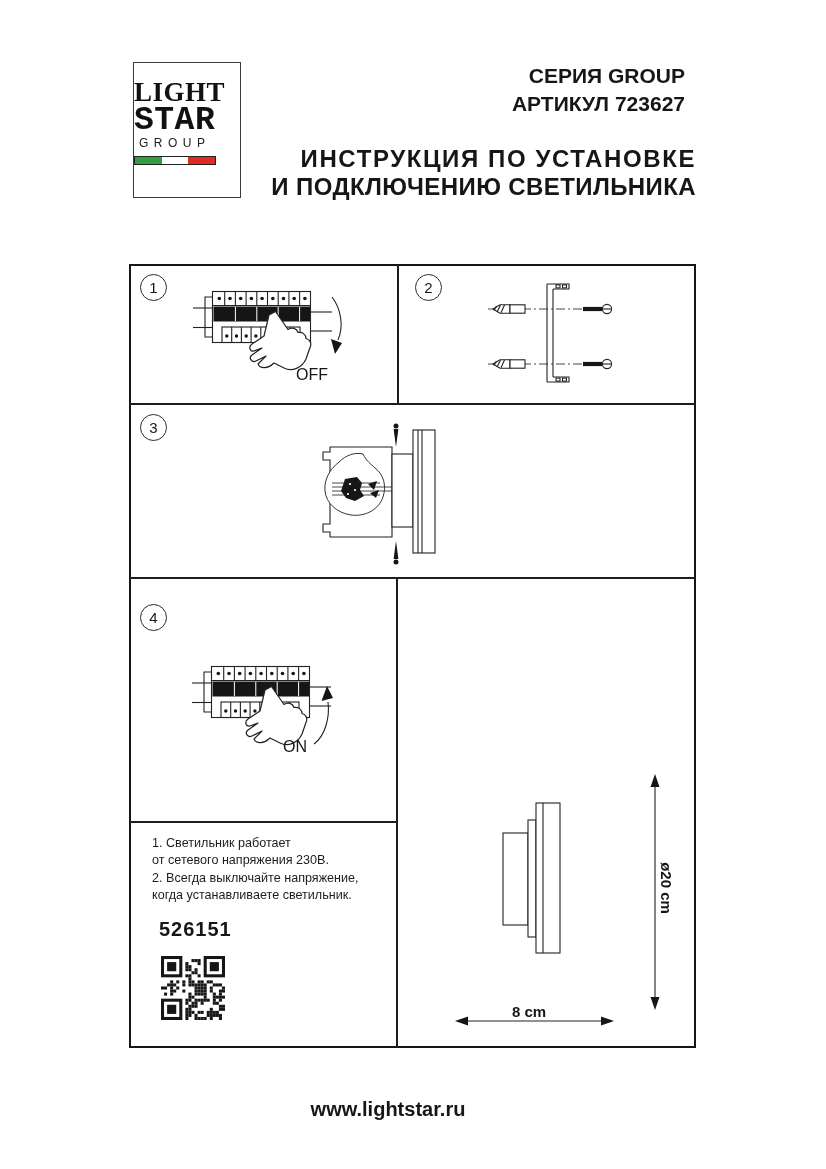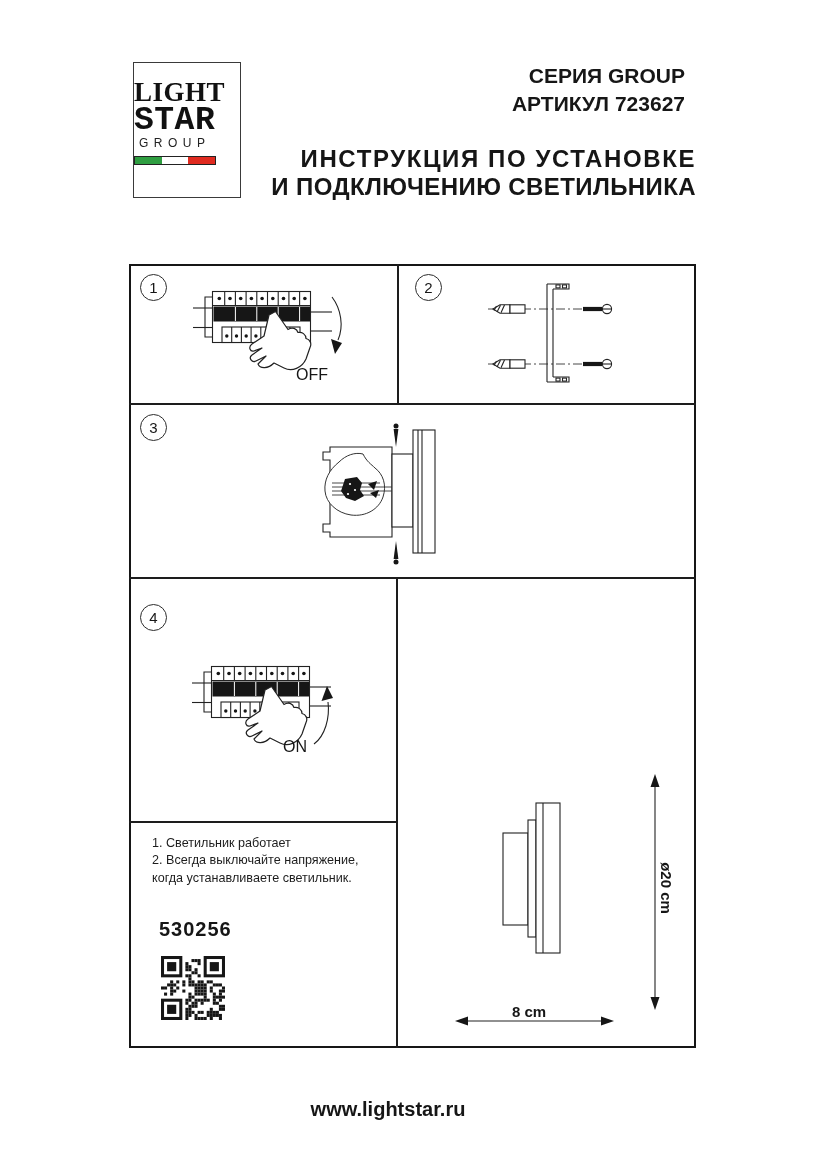--- a/index.html
+++ b/index.html
@@ -315,24 +315,25 @@
   </g>
   <g>
     <path class="ln" d="M185,166 C196,158 201,140 199,124" stroke-width="1.4"></path>
     <polygon class="blk" points="198,108 192.5,123 204,120"></polygon>
   </g>
 </svg>
 <span class="abs fig-label" style="left:283px;top:738px;">ON</span>
 
 <div class="abs notes">
   <div>1. Светильник работает</div>
+  <div>от сетевого напряжения 230В.</div>
   <div>2. Всегда выключайте напряжение,</div>
   <div>когда устанавливаете светильник.</div>
 </div>
-<div class="abs article">530256</div>
+<div class="abs article">526151</div>
 <svg class="abs qr" viewBox="0 0 21 21">
   <rect x="0" y="0" width="21" height="21" fill="#fff"></rect>
   <g id="qr-modules" fill="#161616">
       <rect x="10" y="1" width="1" height="1"></rect>
       <rect x="11" y="1" width="1" height="1"></rect>
       <rect x="12" y="1" width="1" height="1"></rect>
       <rect x="8" y="2" width="1" height="1"></rect>
       <rect x="12" y="2" width="1" height="1"></rect>
       <rect x="8" y="3" width="1" height="1"></rect>
       <rect x="9" y="3" width="1" height="1"></rect>

